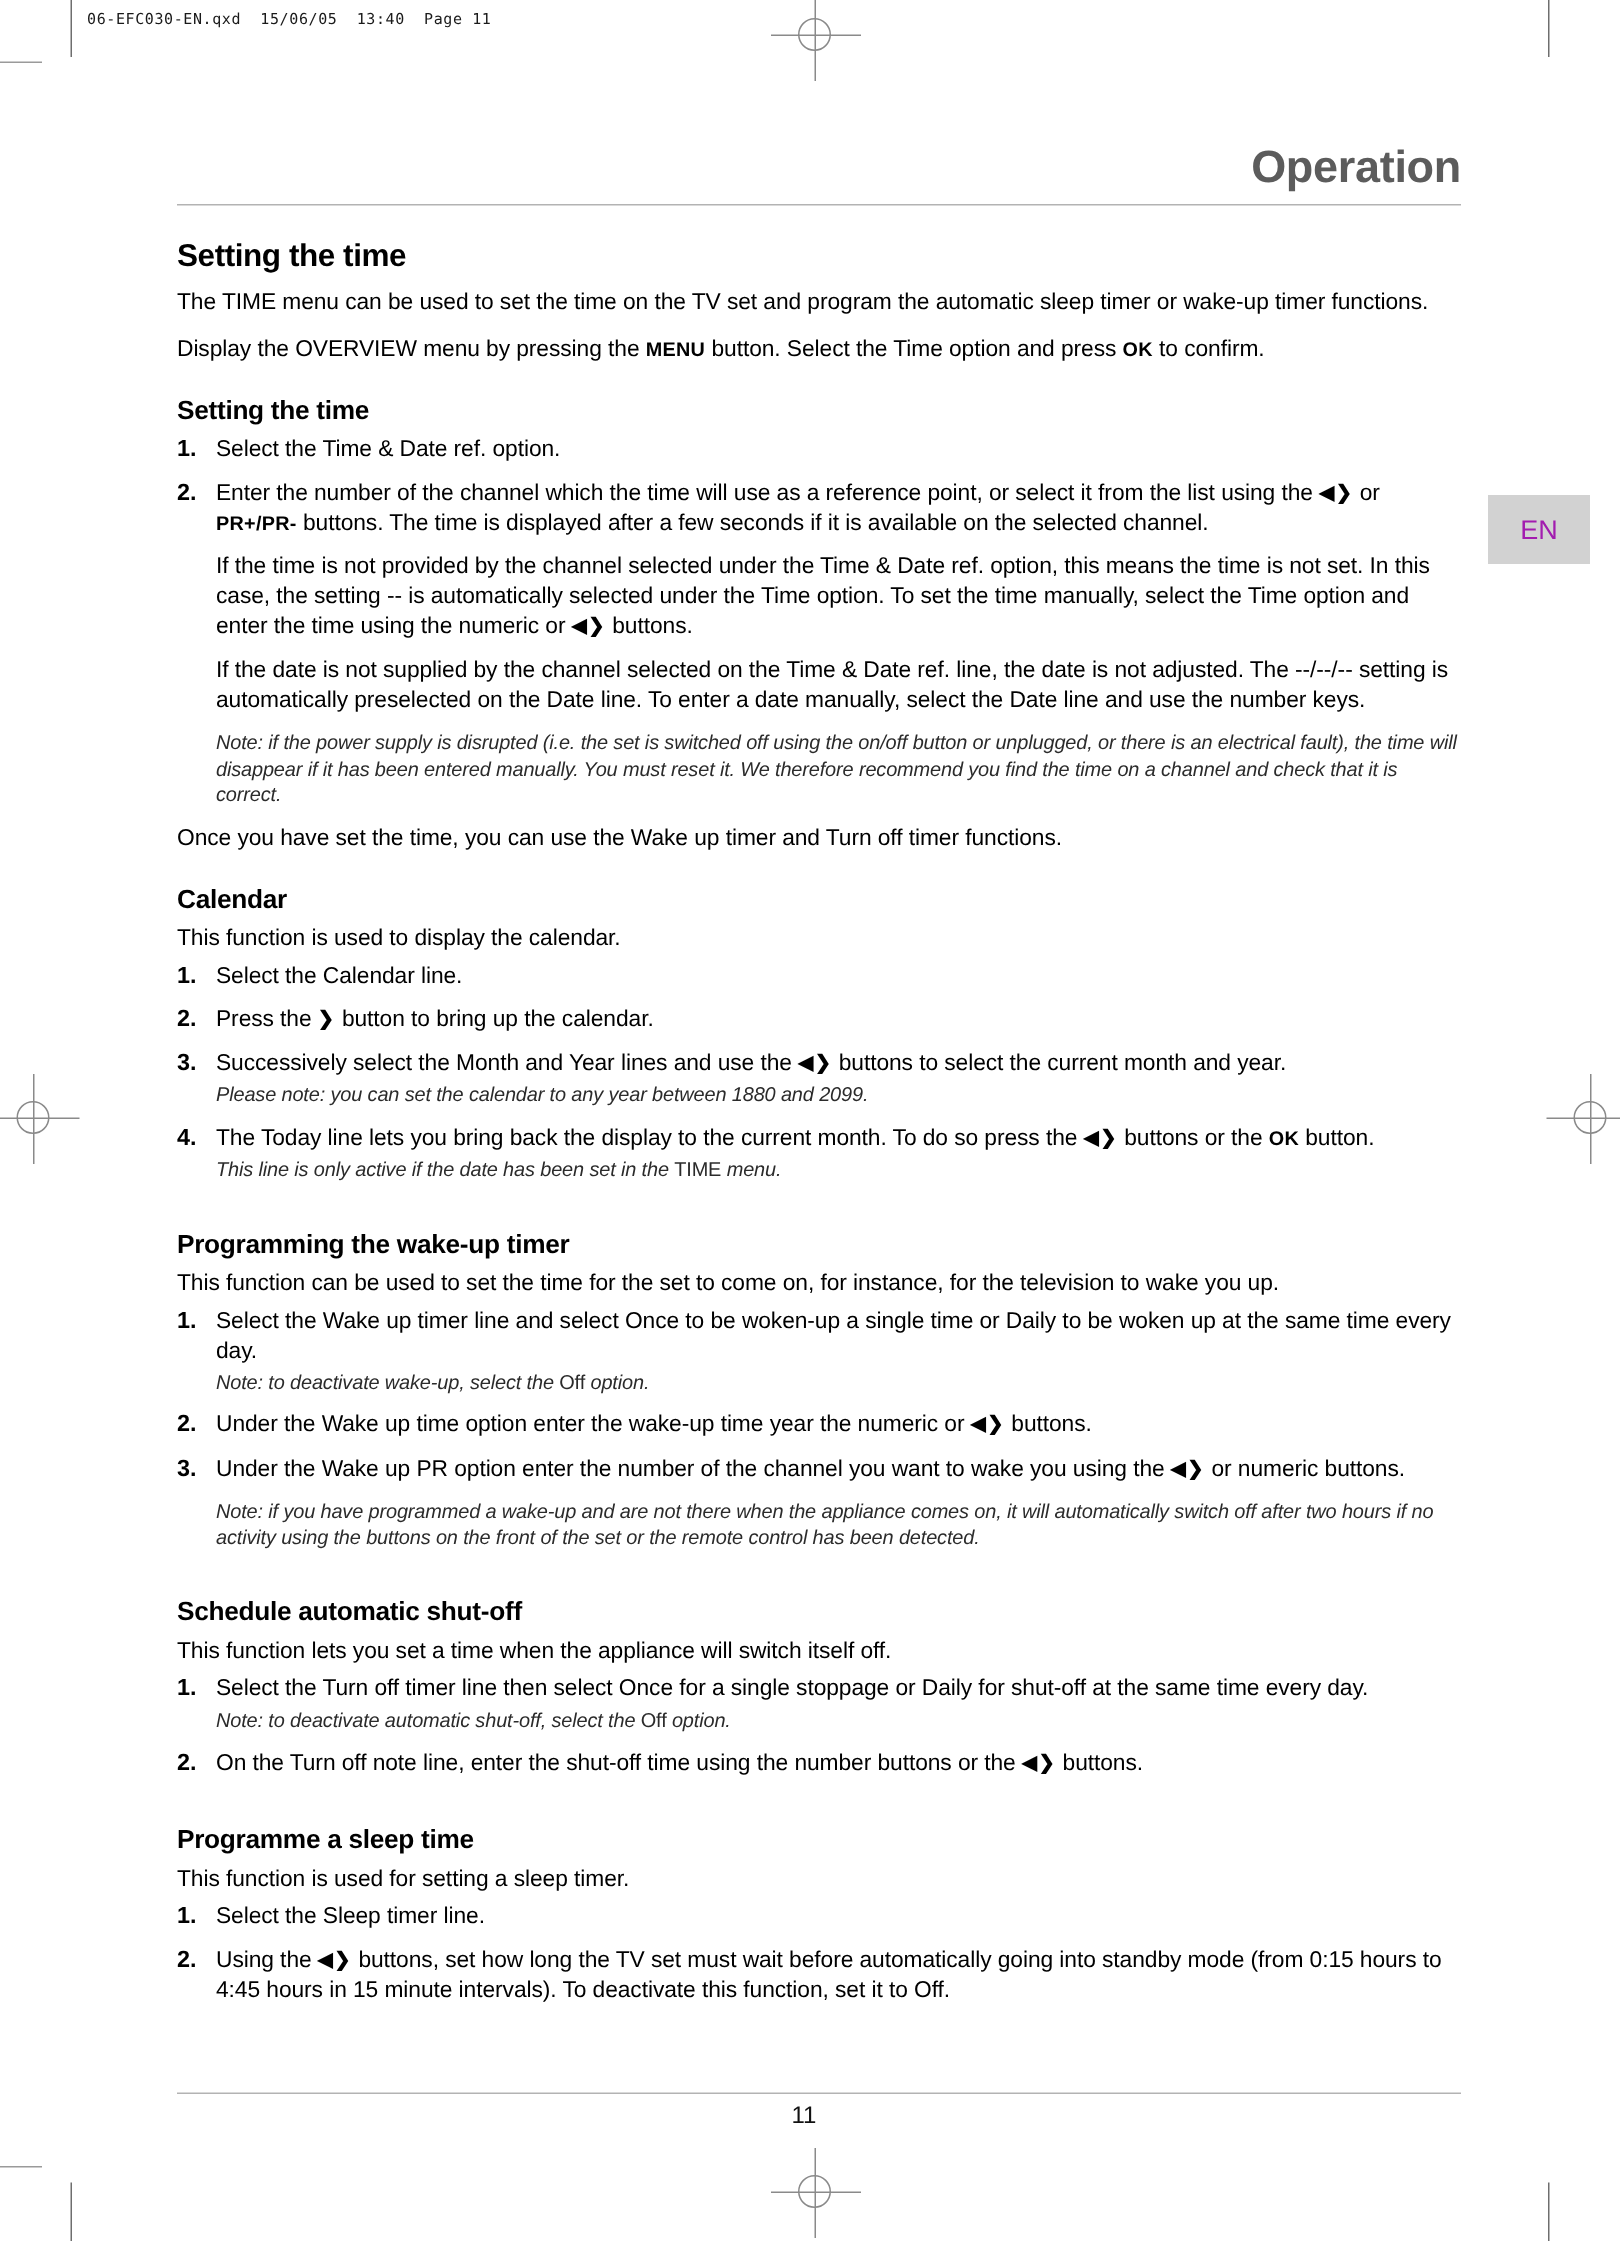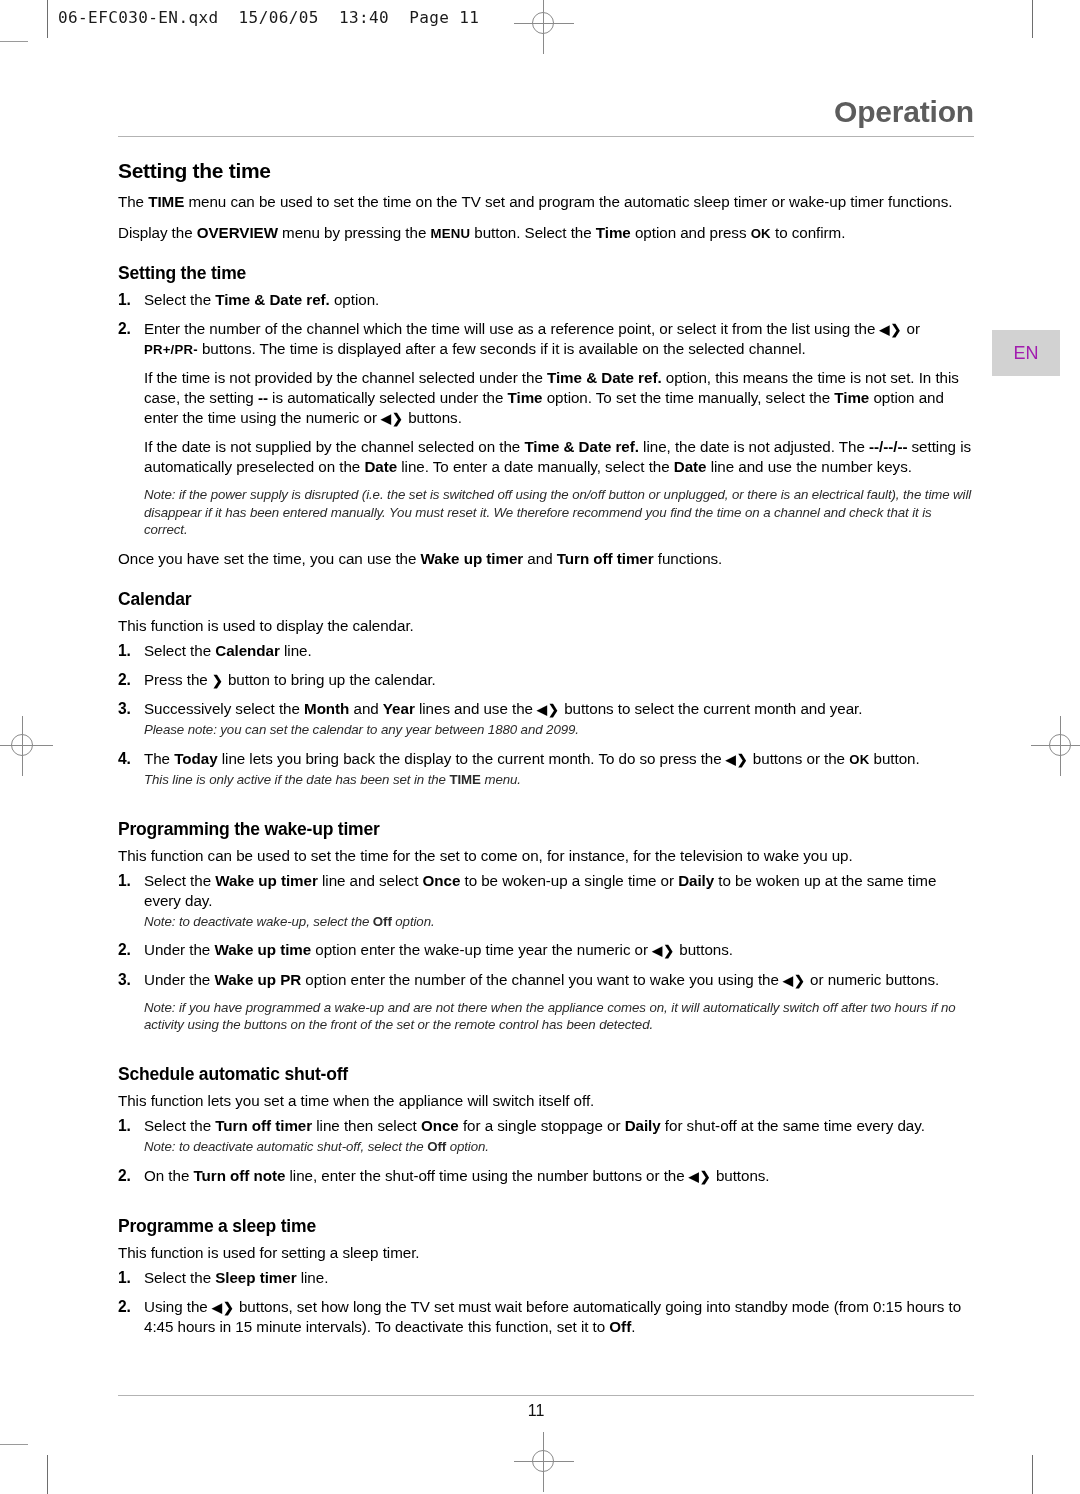--- a/index.html
+++ b/index.html
@@ -52,21 +52,21 @@
     height: 1px;
     background: #9a9a9a;
   }
 
   
   .file-header {
     position: absolute;
     left: 58px;
     top: 8px;
     font-family: "DejaVu Sans Mono", "Liberation Mono", monospace;
-    font-size: 16px;
+    font-size: 10px;
     letter-spacing: 0.4px;
     color: #1a1a1a;
     white-space: pre;
   }
 
   
   .page {
     position: absolute;
     left: 118px;
     top: 96px;
@@ -142,21 +142,21 @@
     font-size: 13.3px;
     font-style: italic;
     line-height: 1.32;
     color: #2b2b2b;
     margin: 0 0 10px 0;
     letter-spacing: -0.1px;
   }
   .note.indent { padding-left: 26px; }
   .note b { font-style: normal; }
 
-  b, strong { font-weight: bold; }
+  b, strong { font-weight: normal; }
   .smallcaps {
     font-weight: bold;
     font-size: 13.2px;
     letter-spacing: 0.2px;
   }
   .arrow {
     font-size: 13px;
     letter-spacing: 1px;
     font-weight: bold;
     vertical-align: 0.5px;

